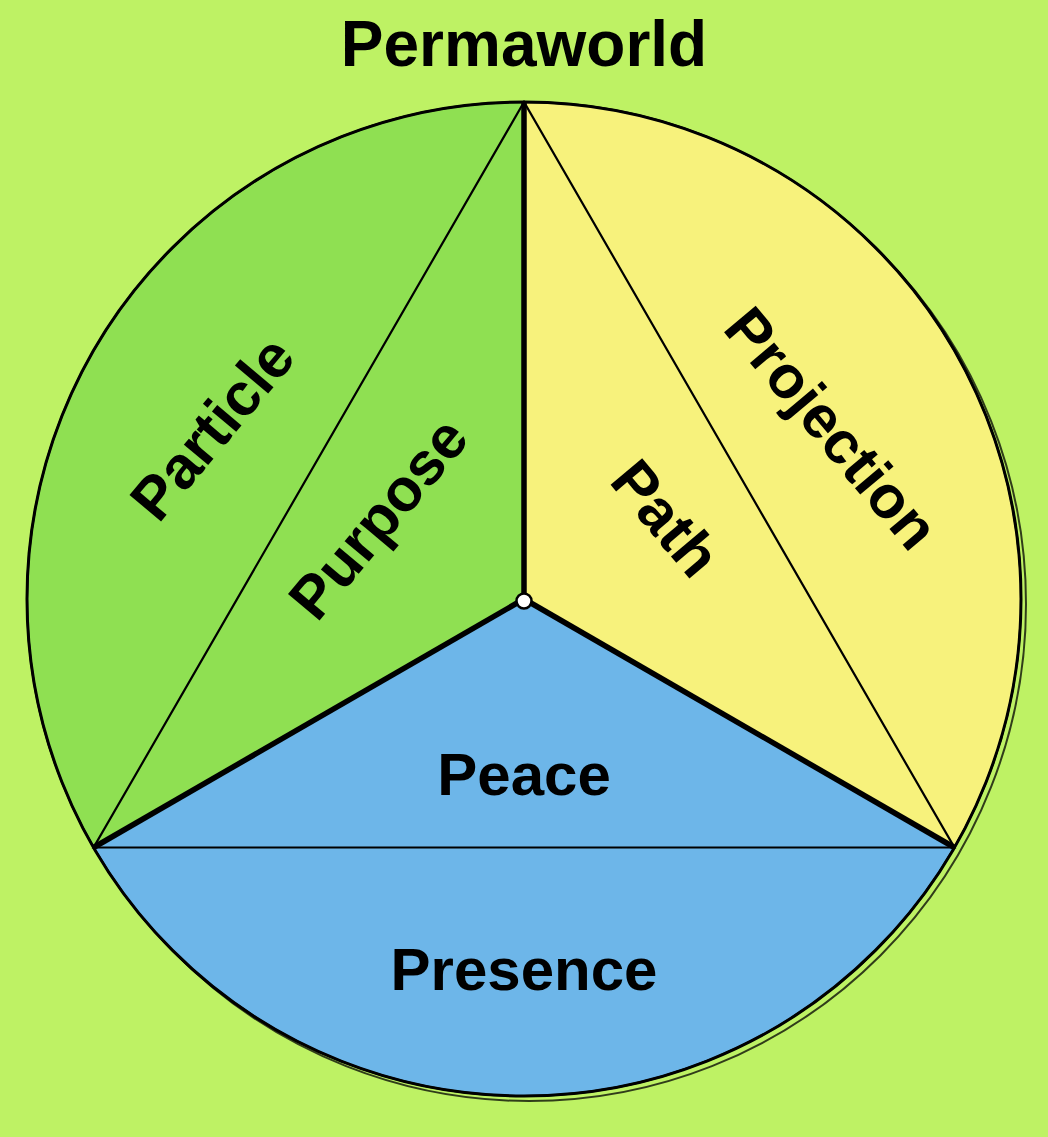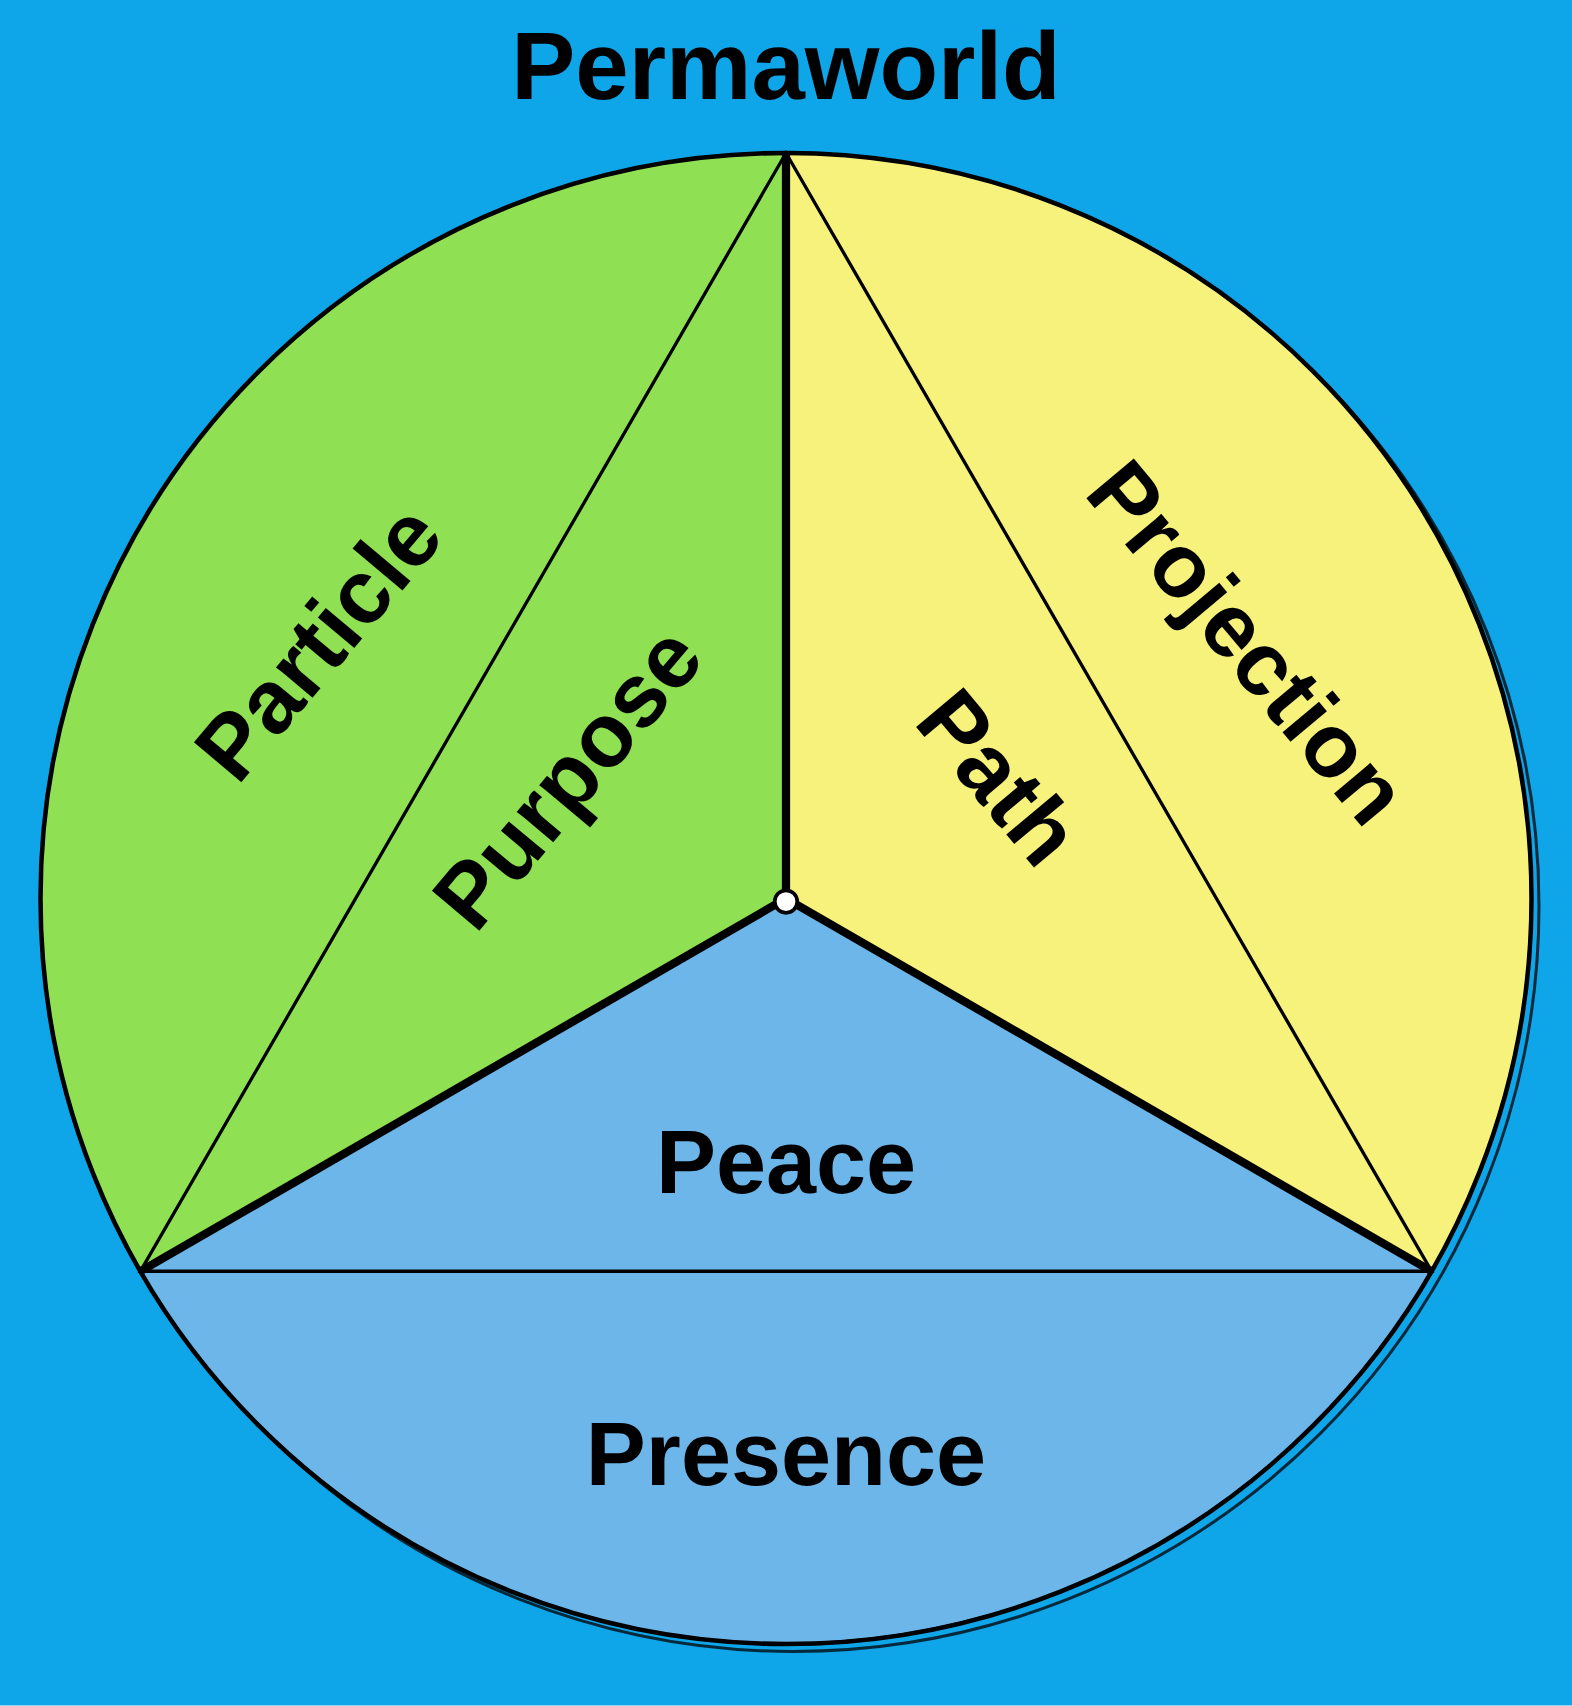--- a/index.html
+++ b/index.html
@@ -4,21 +4,21 @@
 <style>
   html, body {
     margin: 0;
     padding: 0;
     background: #ffffff;
   }
   .stage {
     position: relative;
     width: 1048px;
     height: 1137px;
-    background: #0ea5e9;
+    background: #bef264;
     overflow: hidden;
     font-family: "Liberation Sans", sans-serif;
   }
   svg {
     display: block;
   }
   .diagram-label {
     font-family: "Liberation Sans", sans-serif;
     font-weight: bold;
     fill: #000000;

